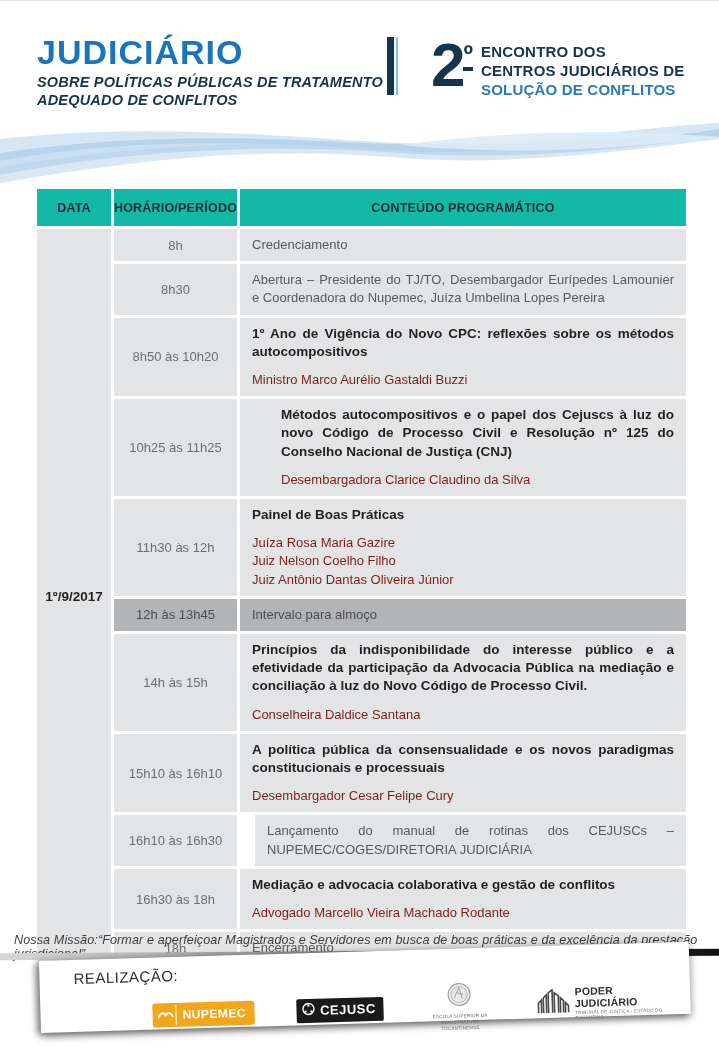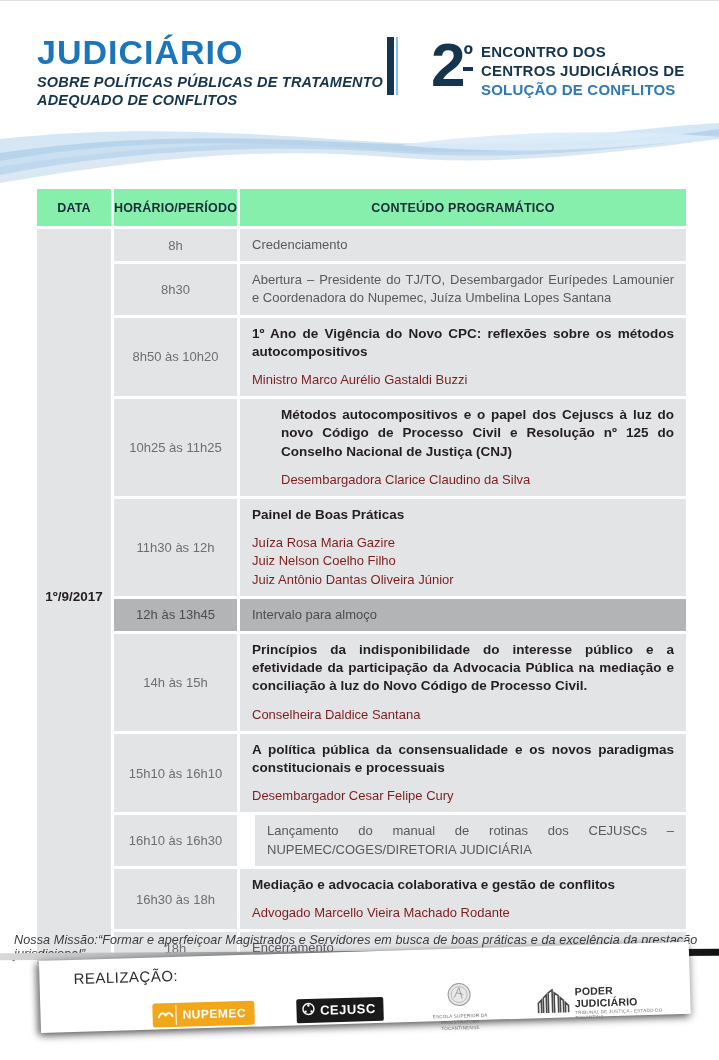--- a/index.html
+++ b/index.html
@@ -25,21 +25,21 @@
   .wave { position:absolute; top:112px; left:0; width:719px; height:76px; }
 
   
   .schedule {
     position:absolute; top:188px; left:37px; width:649px;
     display:grid;
     grid-template-columns:74px 123px 1fr;
     grid-template-rows:37px minmax(26px,auto) minmax(45px,auto) minmax(75px,auto) minmax(82px,auto) minmax(92px,auto) minmax(22px,auto) minmax(92px,auto) minmax(72px,auto) minmax(50px,auto) minmax(59px,auto) minmax(26px,auto) minmax(17px,auto);
     gap:3px; background:#fff;
   }
-  .th { background:#86efac; color:#1b2b3a; font-weight:bold; font-size:12.5px; display:flex; align-items:center; justify-content:center; letter-spacing:.2px; }
+  .th { background:#14b8a6; color:#1b2b3a; font-weight:bold; font-size:12.5px; display:flex; align-items:center; justify-content:center; letter-spacing:.2px; }
   .date-cell { grid-column:1; grid-row:2 / 13; background:#e3e4e6; display:flex; align-items:center; justify-content:center; color:#231f20; font-weight:bold; font-size:13.5px; }
   .time-cell { grid-column:2; background:#e3e4e6; color:#6d6e70; font-size:13px; display:flex; align-items:center; justify-content:center; text-align:center; padding:2px 4px; }
   .content-cell { grid-column:3; background:#e3e4e6; color:#58595b; font-size:13px; padding:7px 12px 7px 12px; display:flex; flex-direction:column; justify-content:flex-start; }
   .content-cell.center-v { justify-content:center; }
   .cell-title { color:#231f20; font-weight:bold; font-size:13.5px; line-height:1.35; text-align:justify; margin-bottom:10px; }
   .cell-text { color:#58595b; font-size:13px; line-height:1.4; text-align:justify; }
   .speaker { color:#7f1d1d; font-size:13px; line-height:1.4; }
   .dark { background:#b2b4b6 !important; }
   .dark.time-cell, .dark .cell-text { color:#4c4d4f; }
   .total-label { grid-column:2; grid-row:13; background:#b2b4b6; color:#231f20; font-weight:bold; font-size:13px; display:flex; align-items:center; justify-content:center; }
@@ -108,21 +108,21 @@
     <div class="total-label">Carga Horária Total</div>
     <div class="total-value">8 horas-aula</div>
 
     <div class="time-cell" style="grid-row: 2;">8h</div>
     <div class="content-cell center-v" style="grid-row: 2;">
         <div class="cell-text">Credenciamento</div>
       </div>
 
     <div class="time-cell" style="grid-row: 3;">8h30</div>
     <div class="content-cell center-v" style="grid-row: 3;">
-        <div class="cell-text">Abertura – Presidente do TJ/TO, Desembargador Eurípedes Lamounier e Coordenadora do Nupemec, Juíza Umbelina Lopes Santana</div>
+        <div class="cell-text">Abertura – Presidente do TJ/TO, Desembargador Eurípedes Lamounier e Coordenadora do Nupemec, Juíza Umbelina Lopes Pereira</div>
       </div>
 
     <div class="time-cell" style="grid-row: 4;">8h50 às 10h20</div>
     <div class="content-cell" style="grid-row: 4;">
         <div class="cell-title">1º Ano de Vigência do Novo CPC: reflexões sobre os métodos autocompositivos</div>
         <div class="speaker">Ministro Marco Aurélio Gastaldi Buzzi</div>
       </div>
 
     <div class="time-cell" style="grid-row: 5;">10h25 às 11h25</div>
     <div class="content-cell" style="grid-row: 5; padding-left: 41px;">

